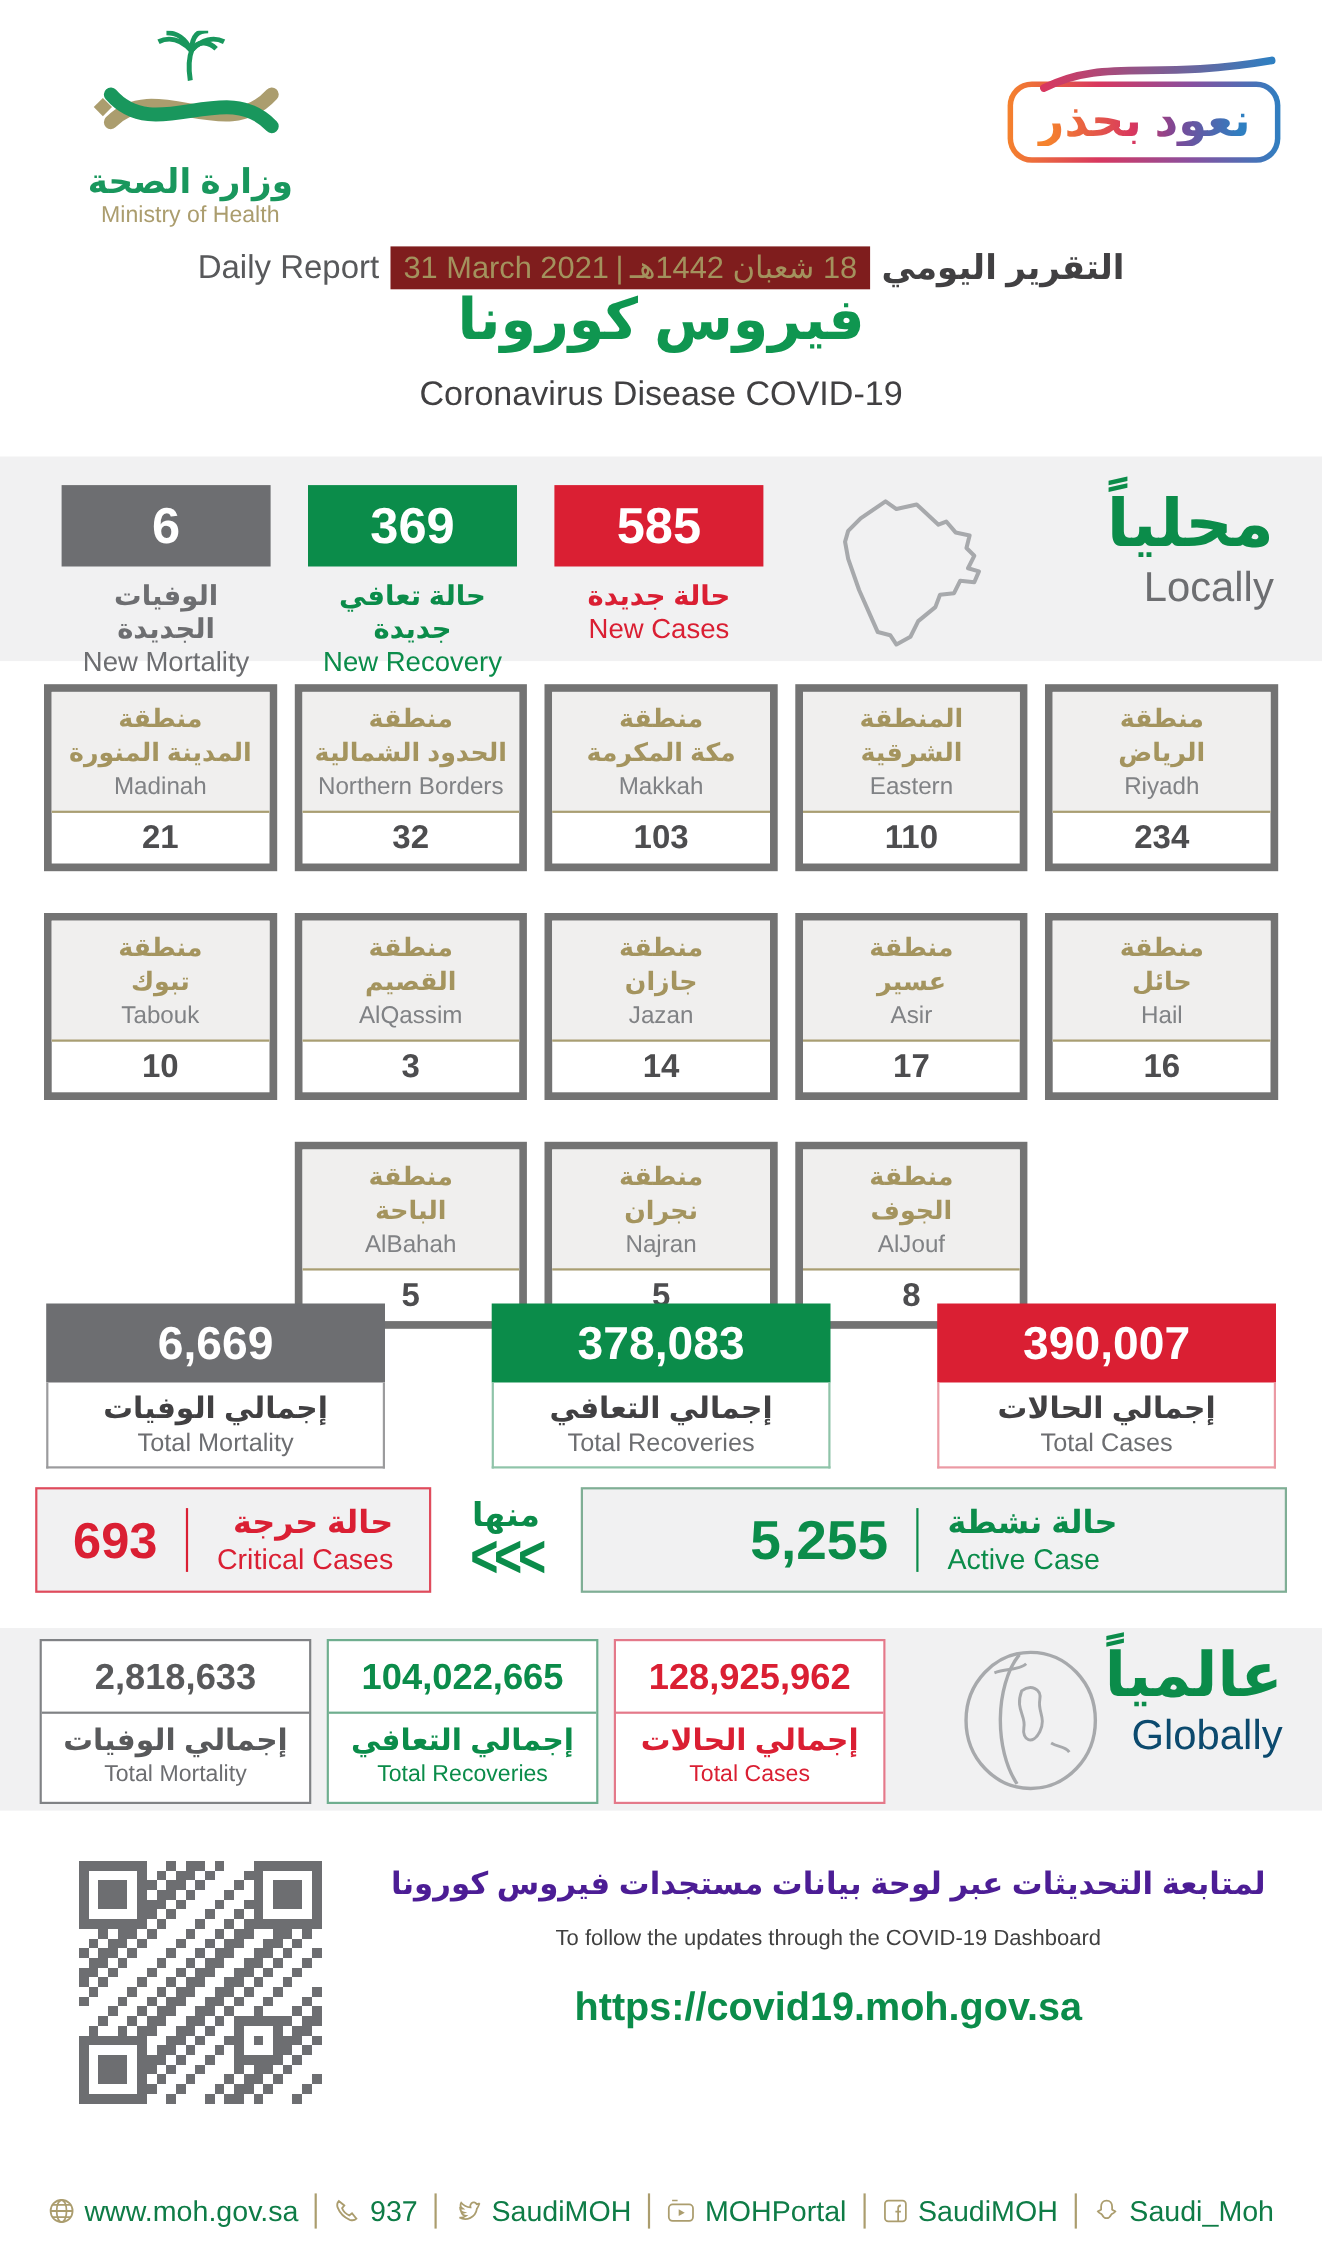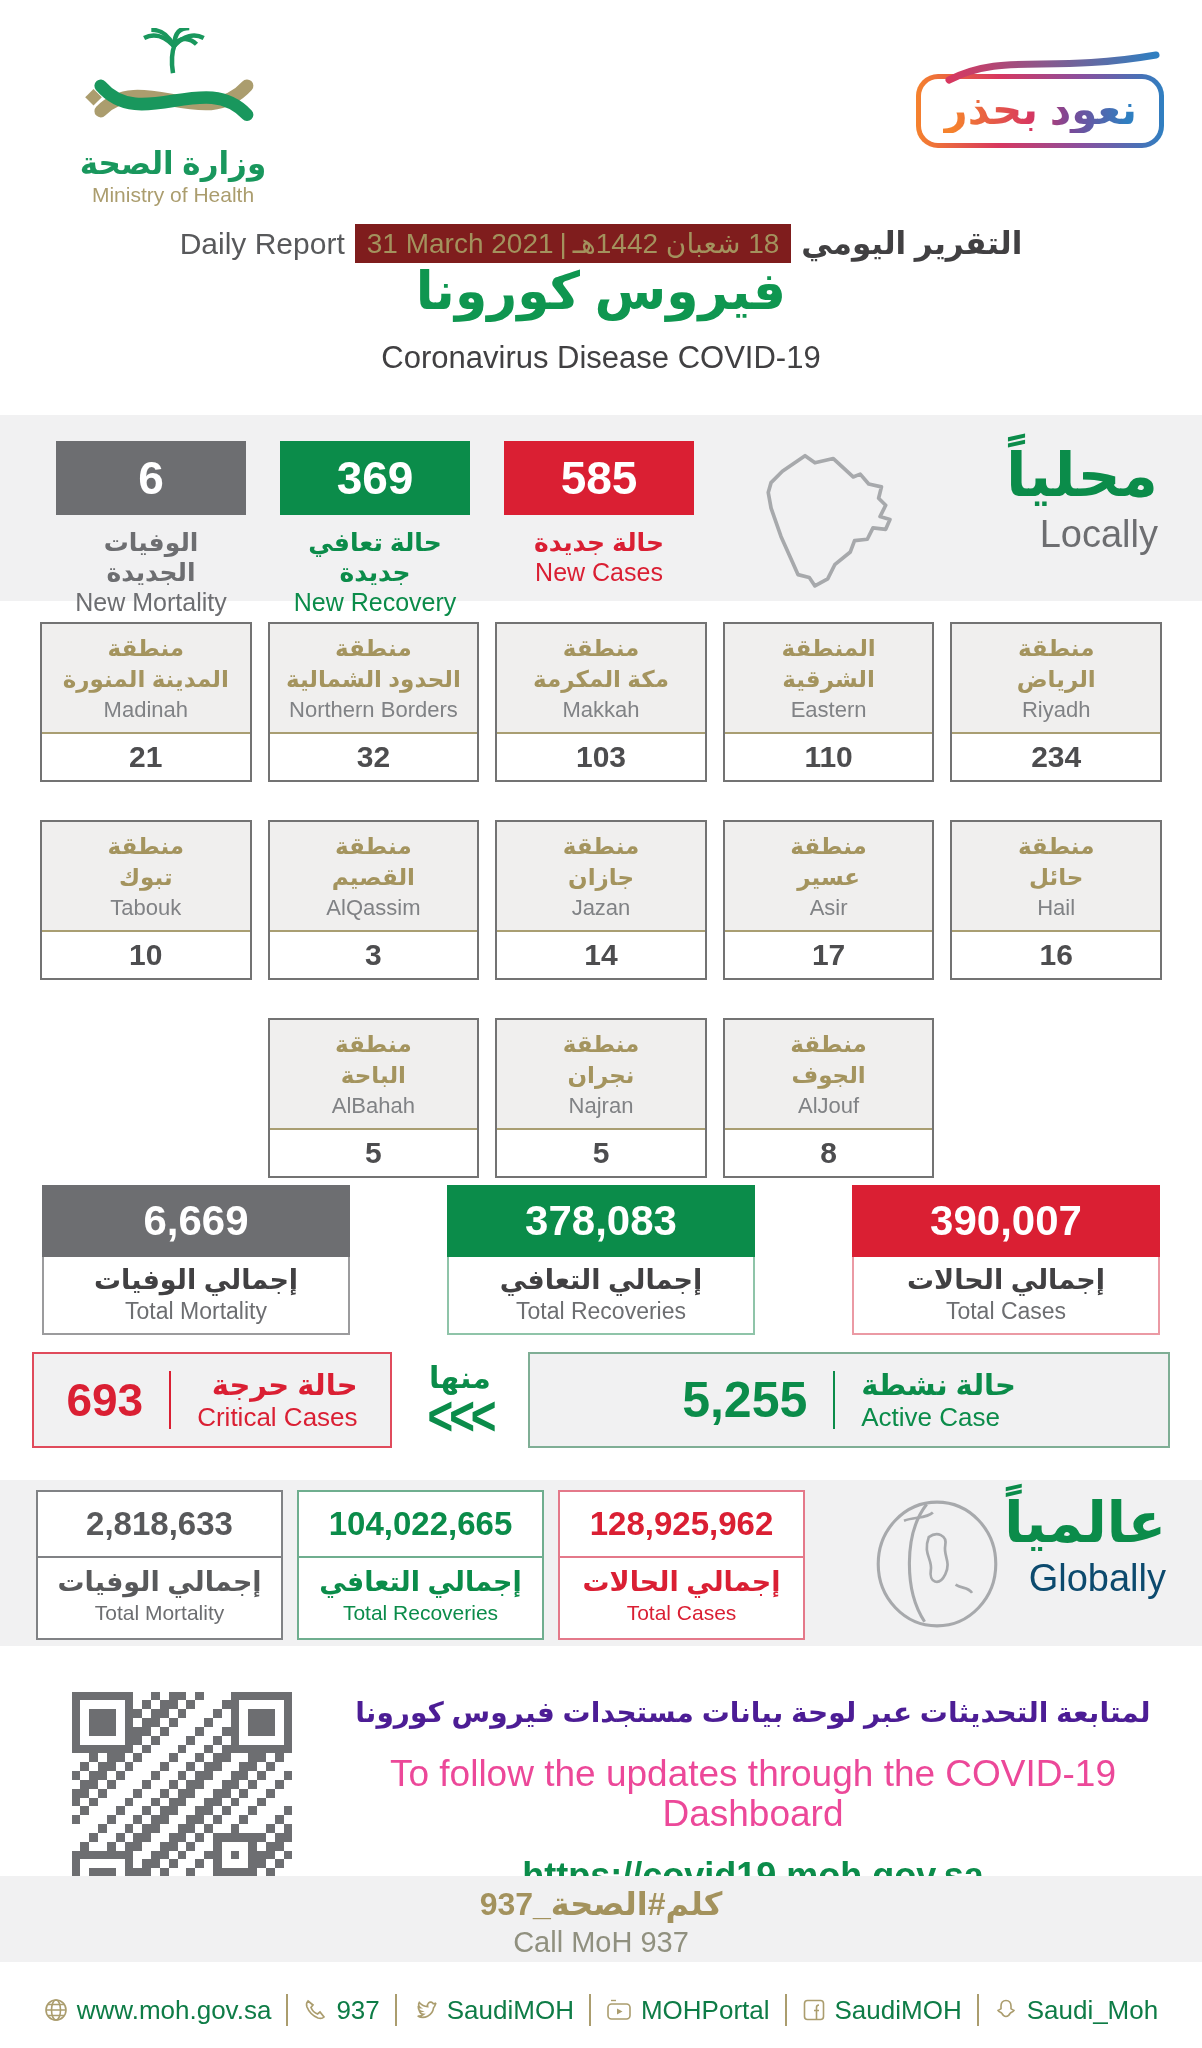--- a/index.html
+++ b/index.html
@@ -41,21 +41,21 @@
   .slab-en{font-size:25px;line-height:30px;}
   .c-gray{color:#6d6e71;} .c-green{color:#0b8c4a;} .c-red{color:#da1f33;}
   .map-wrap{margin-left:26px;margin-top:2px;}
   .loc-title{margin-left:auto;text-align:right;margin-top:0;}
   .loc-ar{font-size:60px;font-weight:bold;color:#0b8c4a;direction:rtl;line-height:70px;}
   .loc-en{font-size:38px;color:#6d6e71;line-height:46px;}
 
   
   .regions{position:absolute;left:40px;right:40px;top:622px;}
   .rgrid{display:grid;grid-template-columns:repeat(5,1fr);gap:16px;margin-bottom:38px;}
-  .rcard{border:2px solid #737373;background:#fff;}
+  .rcard{border:7px solid #737373;background:#fff;}
   .rtop{background:#f0efee;border-bottom:2px solid #a99e72;text-align:center;padding:9px 4px 7px;height:92px;}
   .rar{font-size:23px;font-weight:bold;color:#a4945e;direction:rtl;line-height:31px;}
   .ren{font-size:22px;color:#808285;line-height:30px;}
   .rval{height:46px;line-height:46px;text-align:center;font-size:30px;font-weight:bold;color:#4d4d4f;}
 
   
   .totals{position:absolute;left:42px;right:42px;top:1185px;display:flex;justify-content:space-between;}
   .tgroup{width:308px;text-align:center;}
   .tbox{height:72px;display:flex;align-items:center;justify-content:center;color:#fff;font-size:42px;font-weight:bold;}
   .tlab{background:#fff;border:2px solid #9b9b9d;border-top:none;padding:6px 4px 8px;}
@@ -92,21 +92,21 @@
   .globe-wrap{margin-left:54px;margin-top:8px;}
   .glob-title{margin-left:auto;text-align:right;}
   .glob-ar{font-size:56px;font-weight:bold;color:#0b8c4a;direction:rtl;line-height:66px;}
   .glob-en{font-size:38px;color:#0c4a6e;line-height:44px;}
 
   
   .qr-section{position:absolute;left:0;right:0;top:1668px;height:204px;}
   .qr{position:absolute;left:54px;top:6px;}
   .dash{position:absolute;left:340px;right:36px;top:26px;text-align:center;}
   .dash-ar{font-size:28px;font-weight:bold;color:#4c1d95;direction:rtl;line-height:38px;}
-  .dash-en{font-size:37px;color:#ec4899;line-height:40px;margin-top:22px;}
+  .dash-en{font-size:20px;color:#404040;line-height:40px;margin-top:10px;}
   .dash-url{font-size:36px;font-weight:bold;color:#0b8c4a;margin-top:21px;display:inline-block;text-decoration:none;}
 
   
   .call-band{top:1876px;height:86px;text-align:center;padding-top:8px;box-sizing:border-box;}
   .call-ar{font-size:32px;font-weight:bold;color:#a3925d;direction:rtl;line-height:40px;}
   .call-en{font-size:29px;color:#90907f;line-height:36px;}
 
   
   .footer{position:absolute;left:0;right:0;top:1994px;display:flex;justify-content:center;align-items:center;}
   .flink{display:flex;align-items:center;gap:9px;padding:0 15px;color:#0e7c46;font-size:26px;cursor:pointer;}
@@ -706,24 +706,20 @@
           <rect x="24" y="26" width="1" height="1" fill="#6d6e71"></rect>
         </svg>
     </div>
     <div class="dash">
       <div class="dash-ar">لمتابعة التحديثات عبر لوحة بيانات مستجدات فيروس كورونا</div>
       <div class="dash-en">To follow the updates through the COVID-19 Dashboard</div>
       <a class="dash-url" href="#">https://covid19.moh.gov.sa</a>
     </div>
   </div>
 
-  <div class="band call-band">
-    <div class="call-ar">كلم#الصحة_937</div>
-    <div class="call-en">Call MoH 937</div>
-  </div>
 
   <div class="footer">
     <div class="flink">
       <span class="ficon">
         <svg width="24" height="24" viewBox="0 0 24 24" fill="none" stroke="#ab9d6e" stroke-width="1.6">
           <circle cx="12" cy="12" r="10"></circle>
             <ellipse cx="12" cy="12" rx="4.5" ry="10"></ellipse>
           <path d="M2,12 H22 M3.5,6.5 H20.5 M3.5,17.5 H20.5"></path>
         </svg>
       </span>

